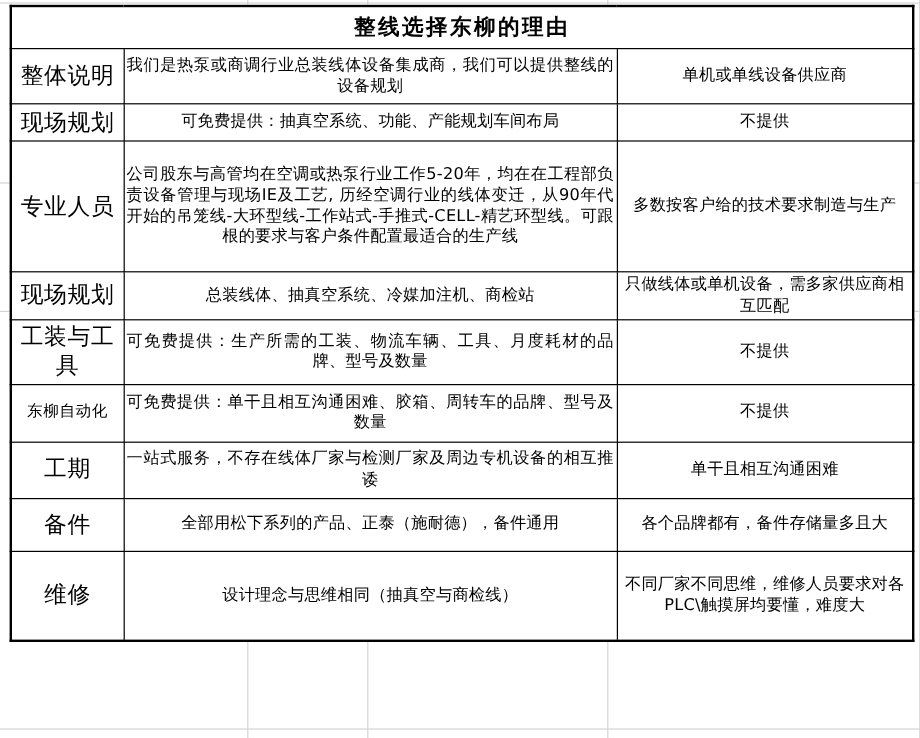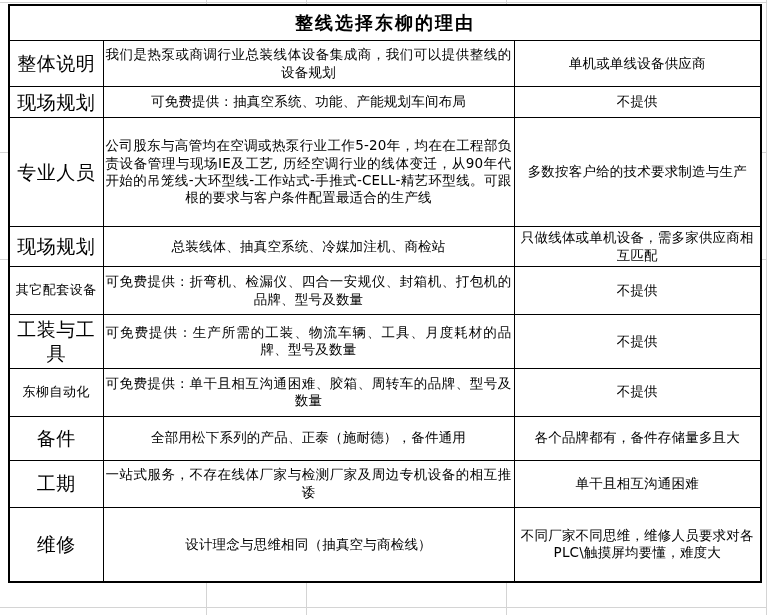--- a/index.html
+++ b/index.html
@@ -146,44 +146,39 @@
         <tr style="height: 109px;">
           <td class="rowlabel">专业人员</td>
           <td class="body main justified">公司股东与高管均在空调或热泵行业工作5-20年，均在在工程部负责设备管理与现场IE及工艺, 历经空调行业的线体变迁，从90年代开始的吊笼线-大环型线-工作站式-手推式-CELL-精艺环型线。可跟根的要求与客户条件配置最适合的生产线</td>
           <td class="body">多数按客户给的技术要求制造与生产</td>
         </tr>
         <tr style="height: 40px;">
           <td class="rowlabel">现场规划</td>
           <td class="body main justified">总装线体、抽真空系统、冷媒加注机、商检站</td>
           <td class="body">只做线体或单机设备，需多家供应商相互匹配</td>
         </tr>
-        <tr style="height: 48px;">
-          <td class="rowlabel" style="font-size: 13px;">其它配套设备</td>
-          <td class="body main justified">可免费提供：折弯机、检漏仪、四合一安规仪、封箱机、打包机的品牌、型号及数量</td>
-          <td class="body">不提供</td>
-        </tr>
         <tr style="height: 46px;">
           <td class="rowlabel">工装与工具</td>
           <td class="body main justified">可免费提供：生产所需的工装、物流车辆、工具、月度耗材的品牌、型号及数量</td>
           <td class="body">不提供</td>
         </tr>
         <tr style="height: 48px;">
           <td class="rowlabel" style="font-size: 13px;">东柳自动化</td>
           <td class="body main justified">可免费提供：单干且相互沟通困难、胶箱、周转车的品牌、型号及数量</td>
           <td class="body">不提供</td>
         </tr>
+        <tr style="height: 47px;">
+          <td class="rowlabel">工期</td>
+          <td class="body main justified">一站式服务，不存在线体厂家与检测厂家及周边专机设备的相互推诿</td>
+          <td class="body">单干且相互沟通困难</td>
+        </tr>
         <tr style="height: 44px;">
           <td class="rowlabel">备件</td>
           <td class="body main justified">全部用松下系列的产品、正泰（施耐德），备件通用</td>
           <td class="body">各个品牌都有，备件存储量多且大</td>
-        </tr>
-        <tr style="height: 47px;">
-          <td class="rowlabel">工期</td>
-          <td class="body main justified">一站式服务，不存在线体厂家与检测厂家及周边专机设备的相互推诿</td>
-          <td class="body">单干且相互沟通困难</td>
         </tr>
         <tr style="height: 75px;">
           <td class="rowlabel">维修</td>
           <td class="body main justified">设计理念与思维相同（抽真空与商检线）</td>
           <td class="body">不同厂家不同思维，维修人员要求对各PLC\触摸屏均要懂，难度大</td>
         </tr>
       </tbody>
   </table>
 </div>
 

